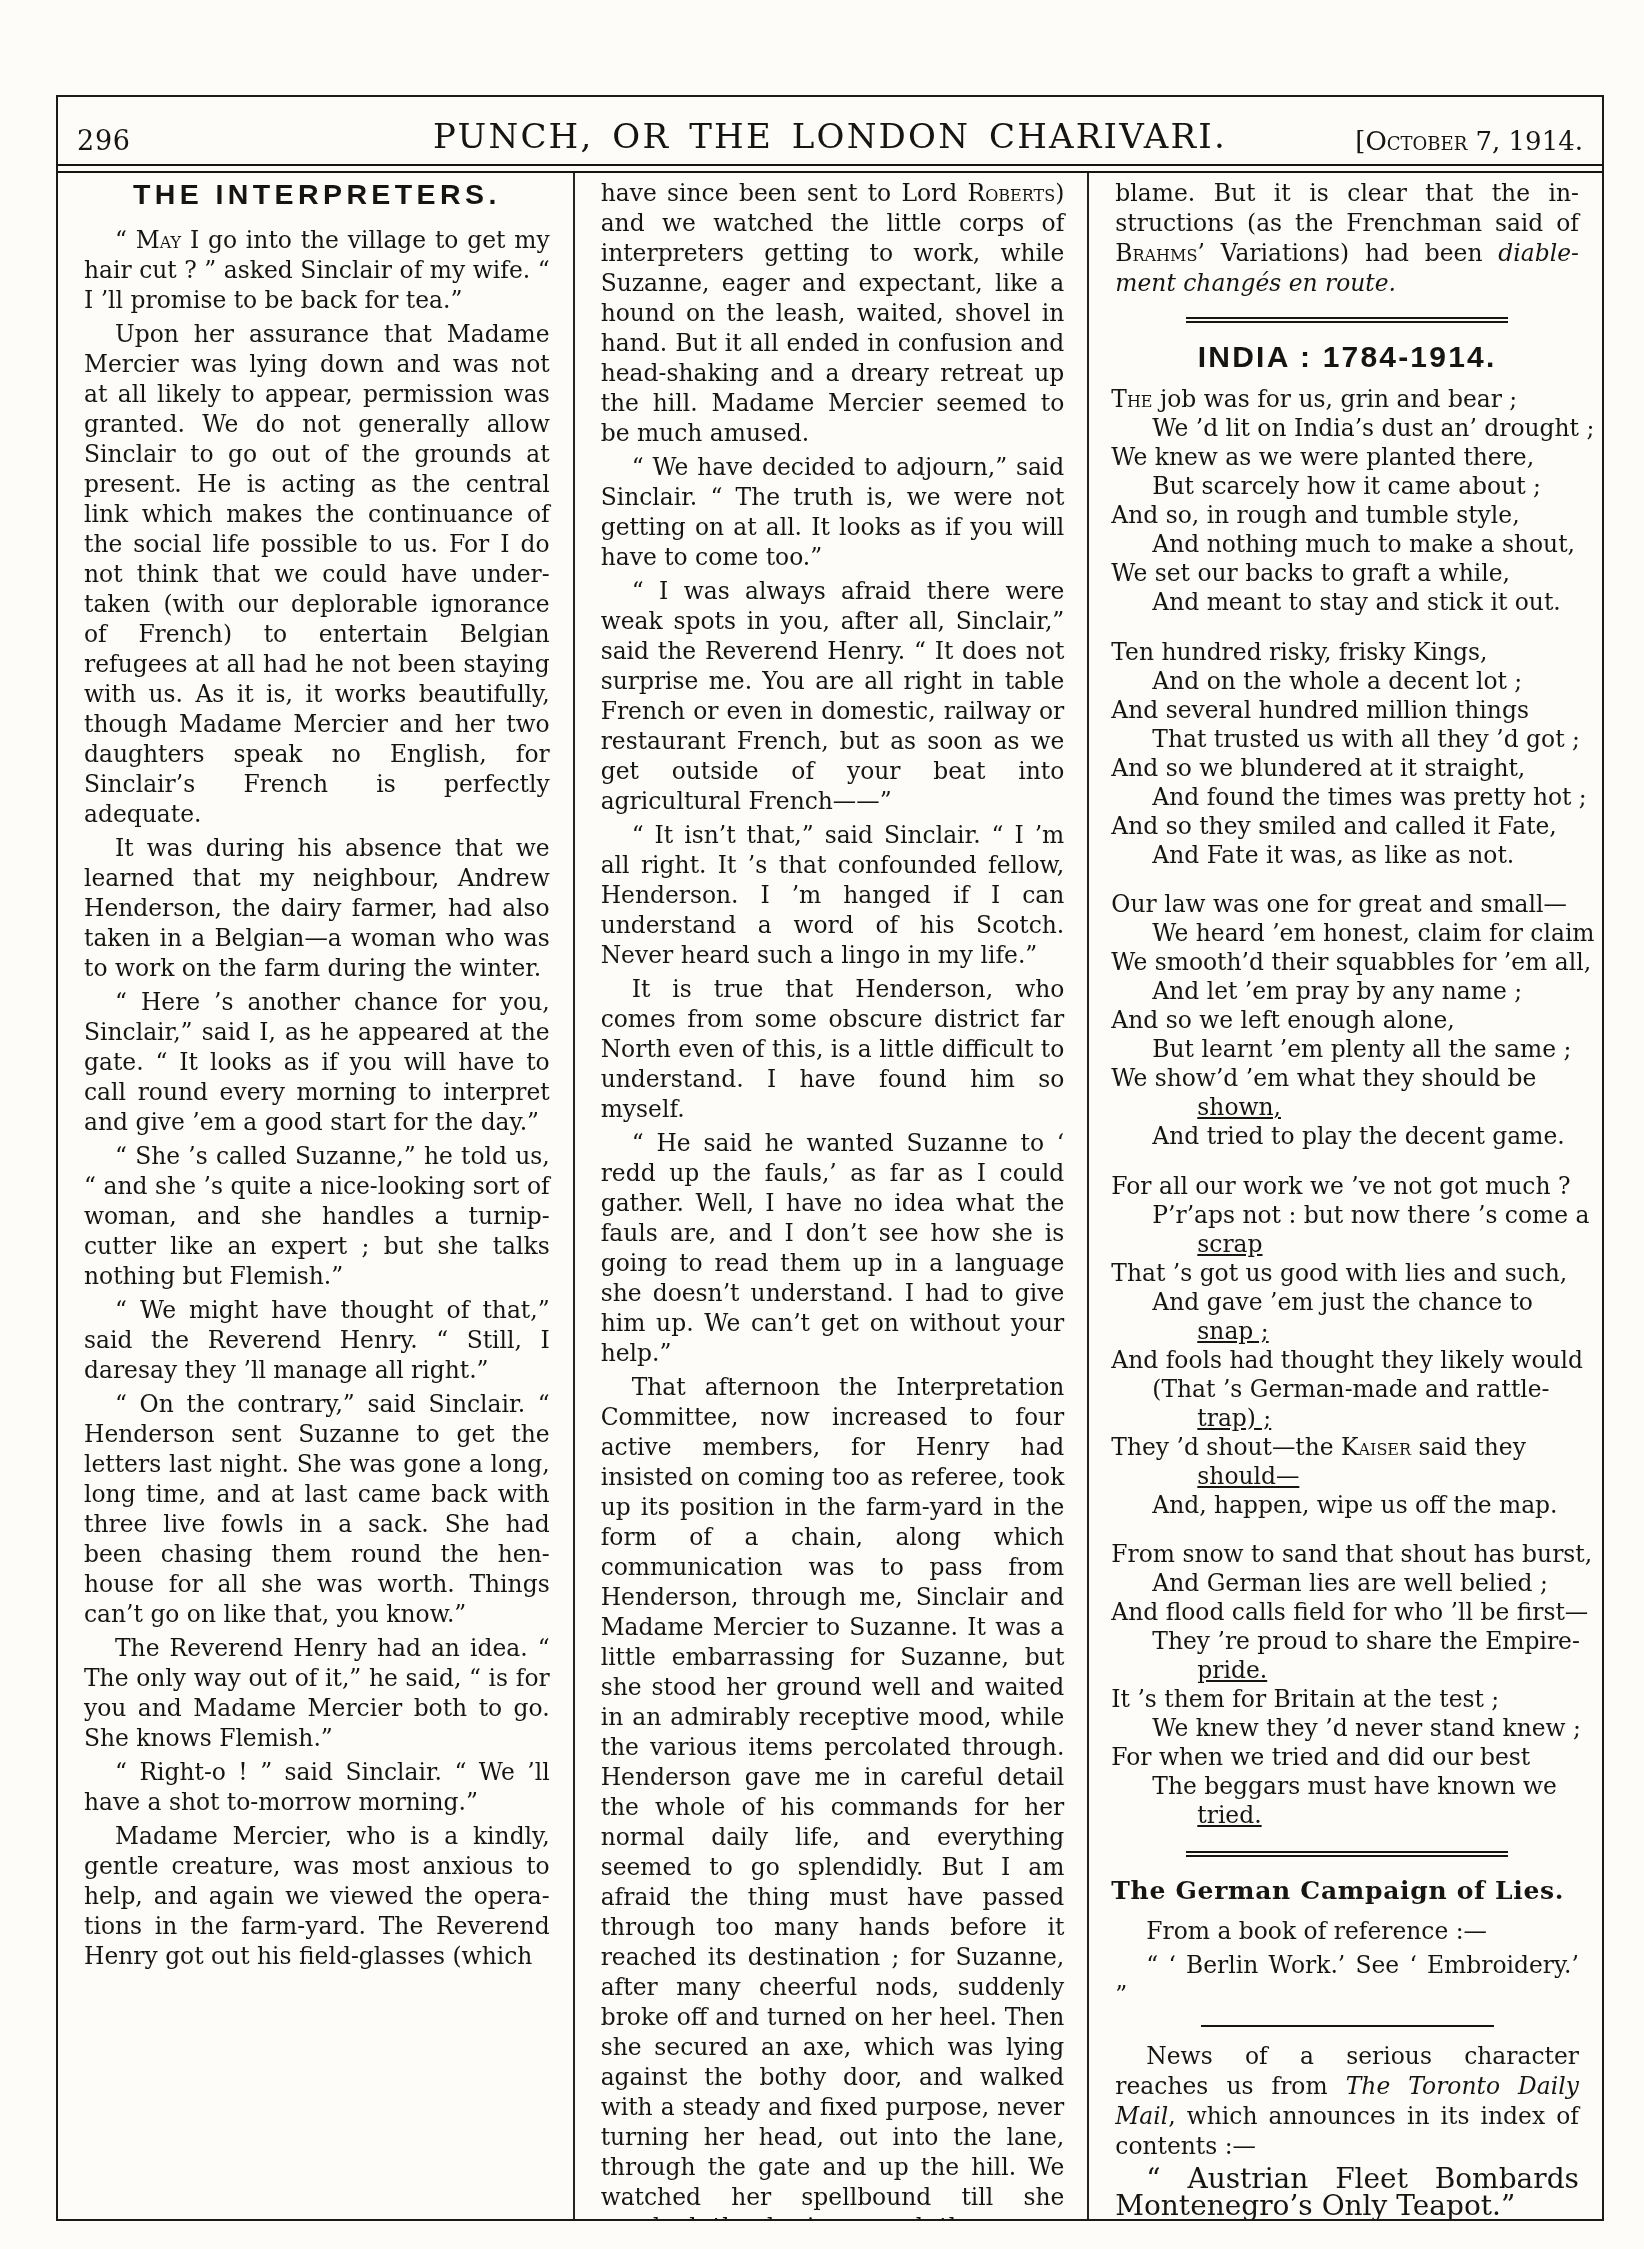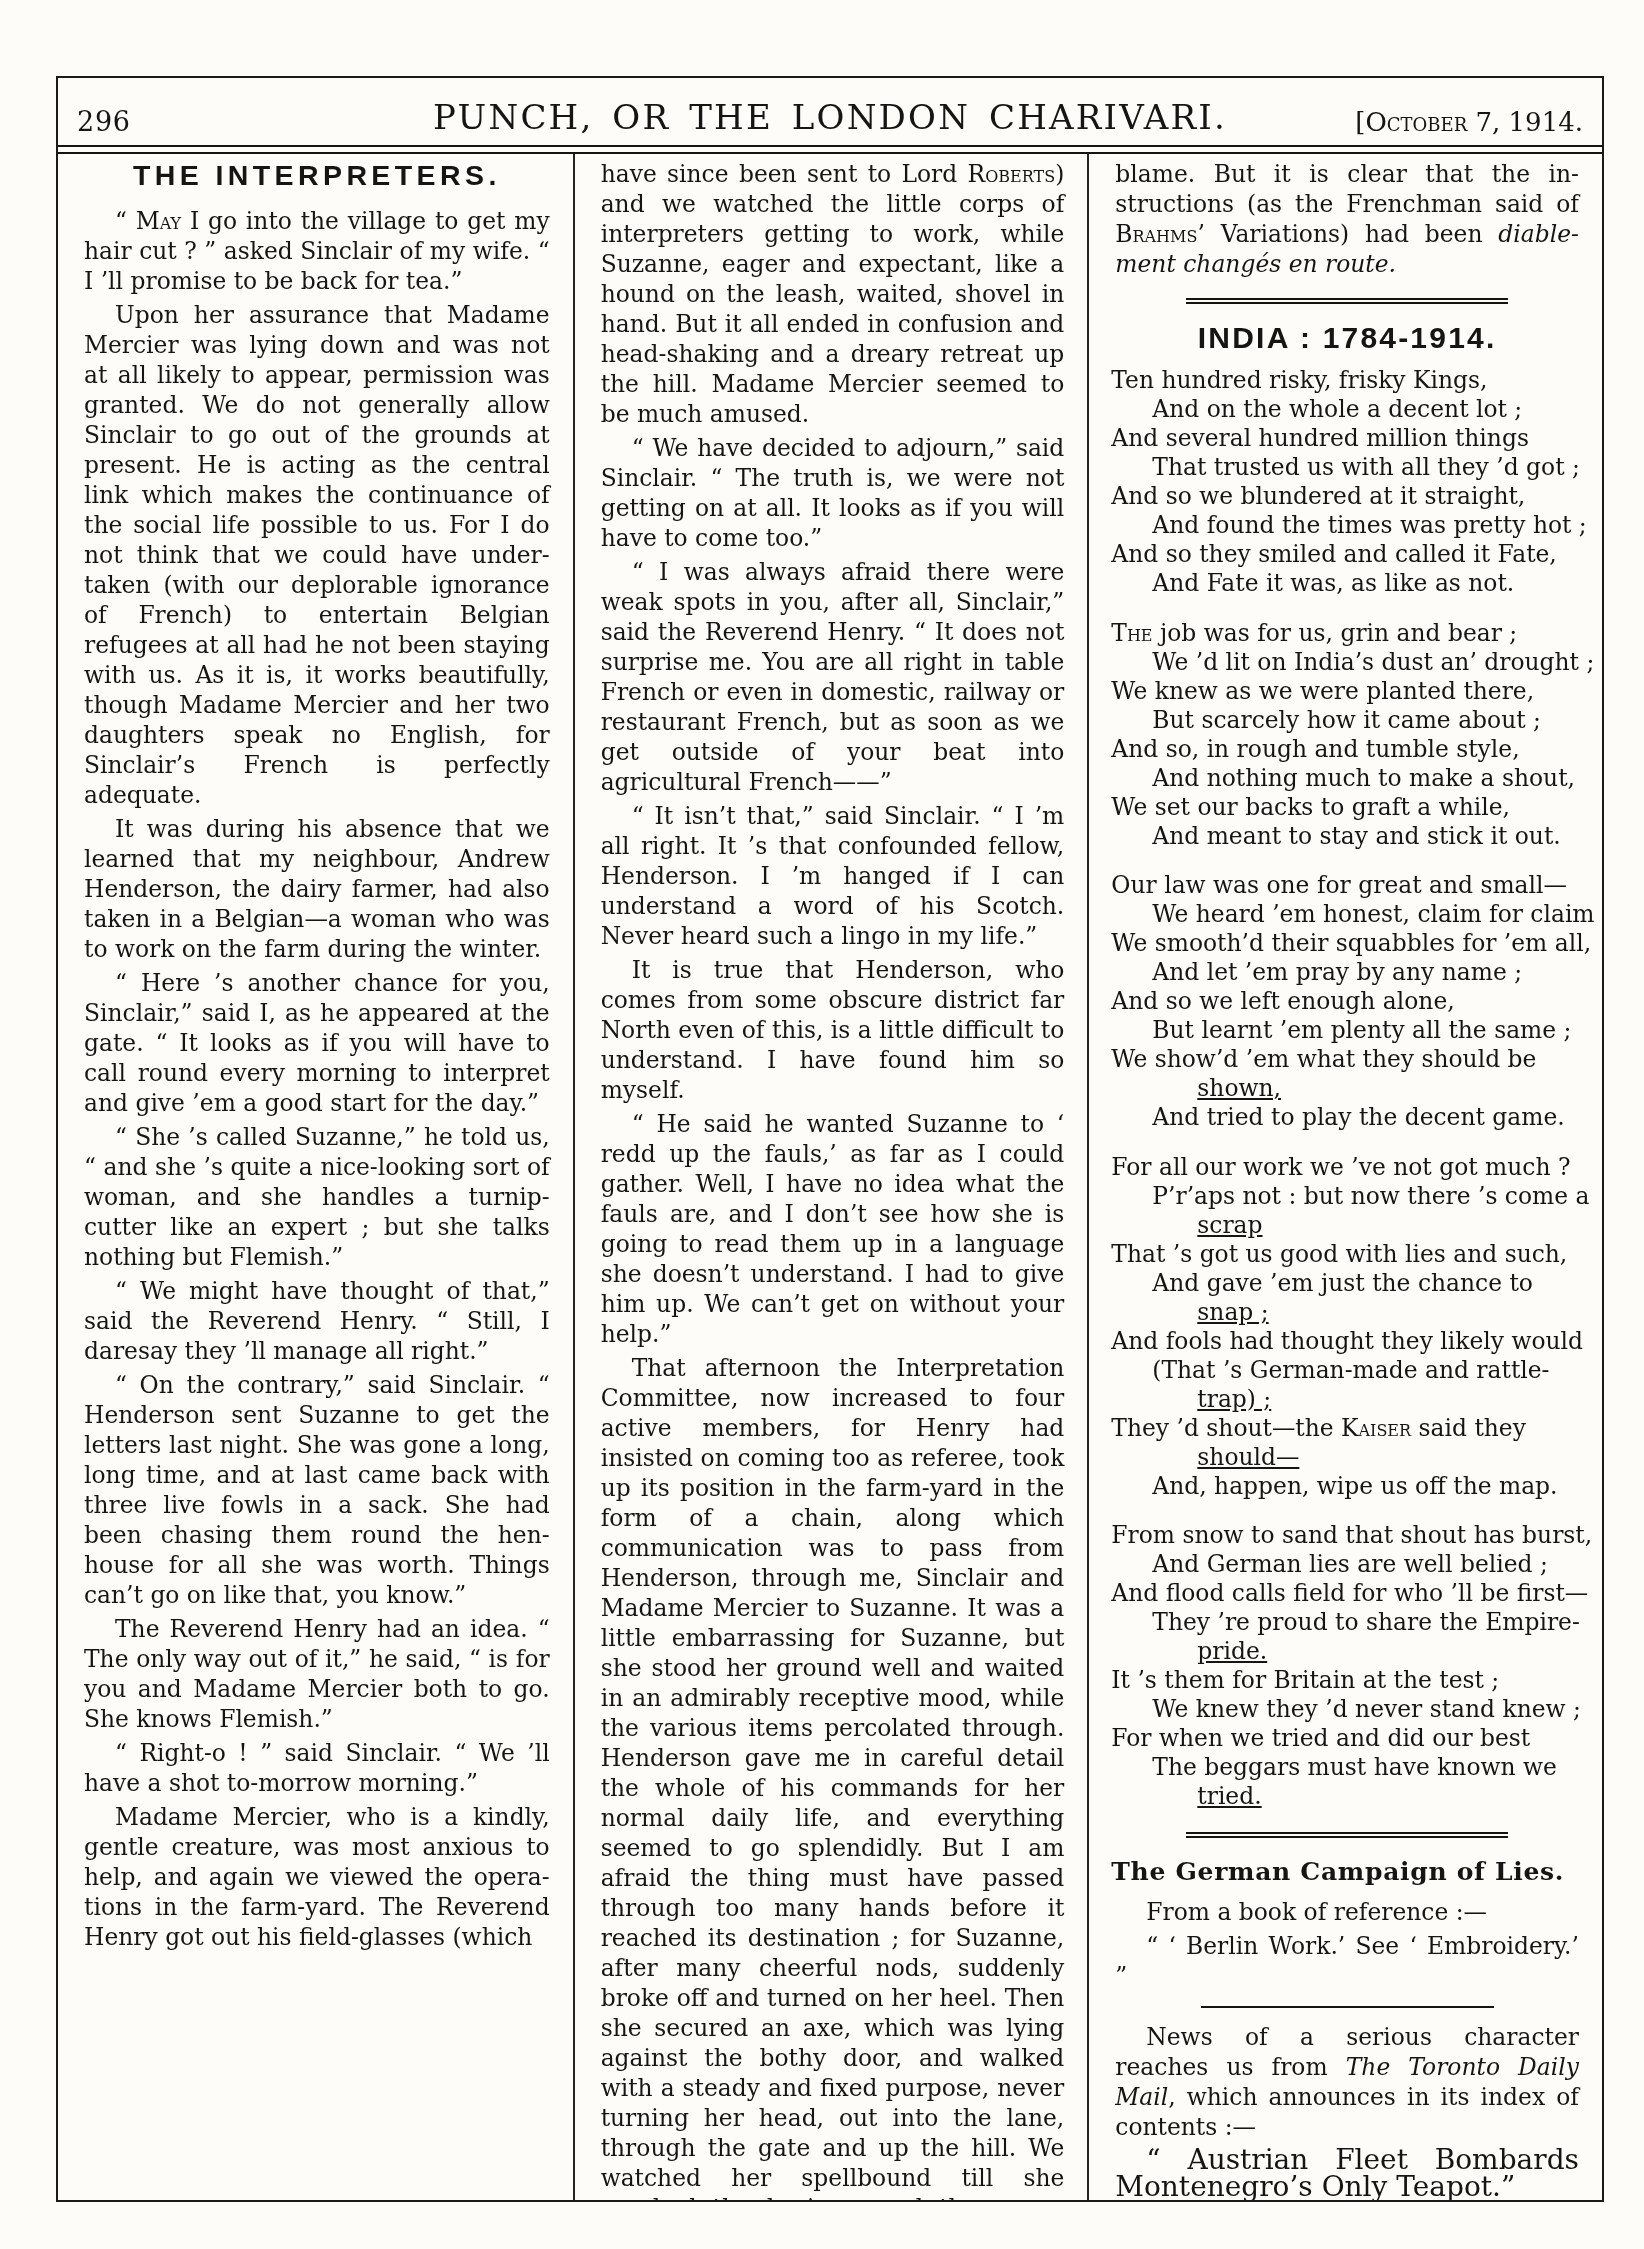--- a/index.html
+++ b/index.html
@@ -1,18 +1,18 @@
 <!DOCTYPE html>
 <html style="font-size:11.7px"><head>
 <meta charset="utf-8">
 <style>
   html,body{margin:0;padding:0;background:#ffffff;}
   .page{position:relative;width:1645px;height:2250px;background:#fdfcf9;
         font-family:"DejaVu Serif","Liberation Serif",serif;color:#161513;overflow:hidden;}
-  .frame{position:absolute;left:56px;top:76px;width:1548px;height:2126px;
+  .frame{position:absolute;left:56px;top:95px;width:1548px;height:2126px;
          border:2.2px solid #1b1a18;box-sizing:border-box;}
   
   .header{position:relative;height:63px;display:flex;align-items:flex-end;
           padding:7.3px 19px 4.4px 19px;box-sizing:border-box;}
   .pageno{font-size:27px;letter-spacing:0.7px;}
   .masthead{position:absolute;left:0;right:0;text-align:center;font-size:34px;
             letter-spacing:2.2px;word-spacing:5.9px;}
   .issuedate{margin-left:auto;font-size:26px;}
   .hrule{height:5.1px;border-top:2.2px solid #15140f;border-bottom:2.2px solid #15140f;margin:4.4px 0 0 0;}
   
@@ -82,39 +82,39 @@
       </div>
 
       <div class="col col-right">
         <p class="cont"><span>blame.  But it is clear that the in­structions (as the Frenchman said of </span><span class="sc">Brahms’</span><span> Variations) had been </span><span class="it">diable­ment changés en route.</span></p>
 
         <div class="drule"></div>
 
         <h2 class="poem-title">INDIA :  1784-1914.</h2>
 
         <div class="stanza">
+          <div class="pl ind0"><span class="sc">The</span><span> job was for us, grin and bear ;</span></div>
+          <div class="pl ind1">We ’d lit on India’s dust an’ drought ;</div>
+          <div class="pl ind0">We knew as we were planted there,</div>
+          <div class="pl ind1">But scarcely how it came about ;</div>
+          <div class="pl ind0">And so, in rough and tumble style,</div>
+          <div class="pl ind1">And nothing much to make a shout,</div>
+          <div class="pl ind0">We set our backs to graft a while,</div>
+          <div class="pl ind1">And meant to stay and stick it out.</div>
+        </div>
+
+        <div class="stanza">
           <div class="pl ind0">Ten hundred risky, frisky Kings,</div>
           <div class="pl ind1">And on the whole a decent lot ;</div>
           <div class="pl ind0">And several hundred million things</div>
           <div class="pl ind1">That trusted us with all they ’d got ;</div>
           <div class="pl ind0">And so we blundered at it straight,</div>
           <div class="pl ind1">And found the times was pretty hot ;</div>
           <div class="pl ind0">And so they smiled and called it Fate,</div>
           <div class="pl ind1">And Fate it was, as like as not.</div>
-        </div>
-
-        <div class="stanza">
-          <div class="pl ind0"><span class="sc">The</span><span> job was for us, grin and bear ;</span></div>
-          <div class="pl ind1">We ’d lit on India’s dust an’ drought ;</div>
-          <div class="pl ind0">We knew as we were planted there,</div>
-          <div class="pl ind1">But scarcely how it came about ;</div>
-          <div class="pl ind0">And so, in rough and tumble style,</div>
-          <div class="pl ind1">And nothing much to make a shout,</div>
-          <div class="pl ind0">We set our backs to graft a while,</div>
-          <div class="pl ind1">And meant to stay and stick it out.</div>
         </div>
 
         <div class="stanza">
           <div class="pl ind0">Our law was one for great and small—</div>
           <div class="pl ind1">We heard ’em honest, claim for claim ;</div>
           <div class="pl ind0">We smooth’d their squabbles for ’em all,</div>
           <div class="pl ind1">And let ’em pray by any name ;</div>
           <div class="pl ind0">And so we left enough alone,</div>
           <div class="pl ind1">But learnt ’em plenty all the same ;</div>
           <div class="pl ind0">We show’d ’em what they should be</div>

